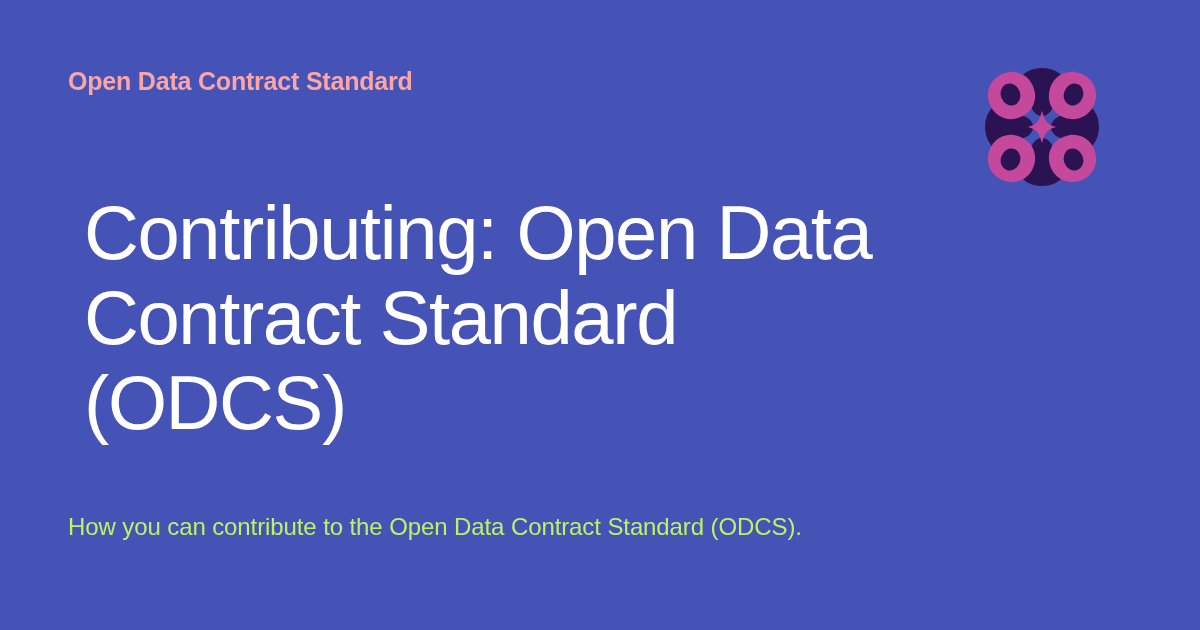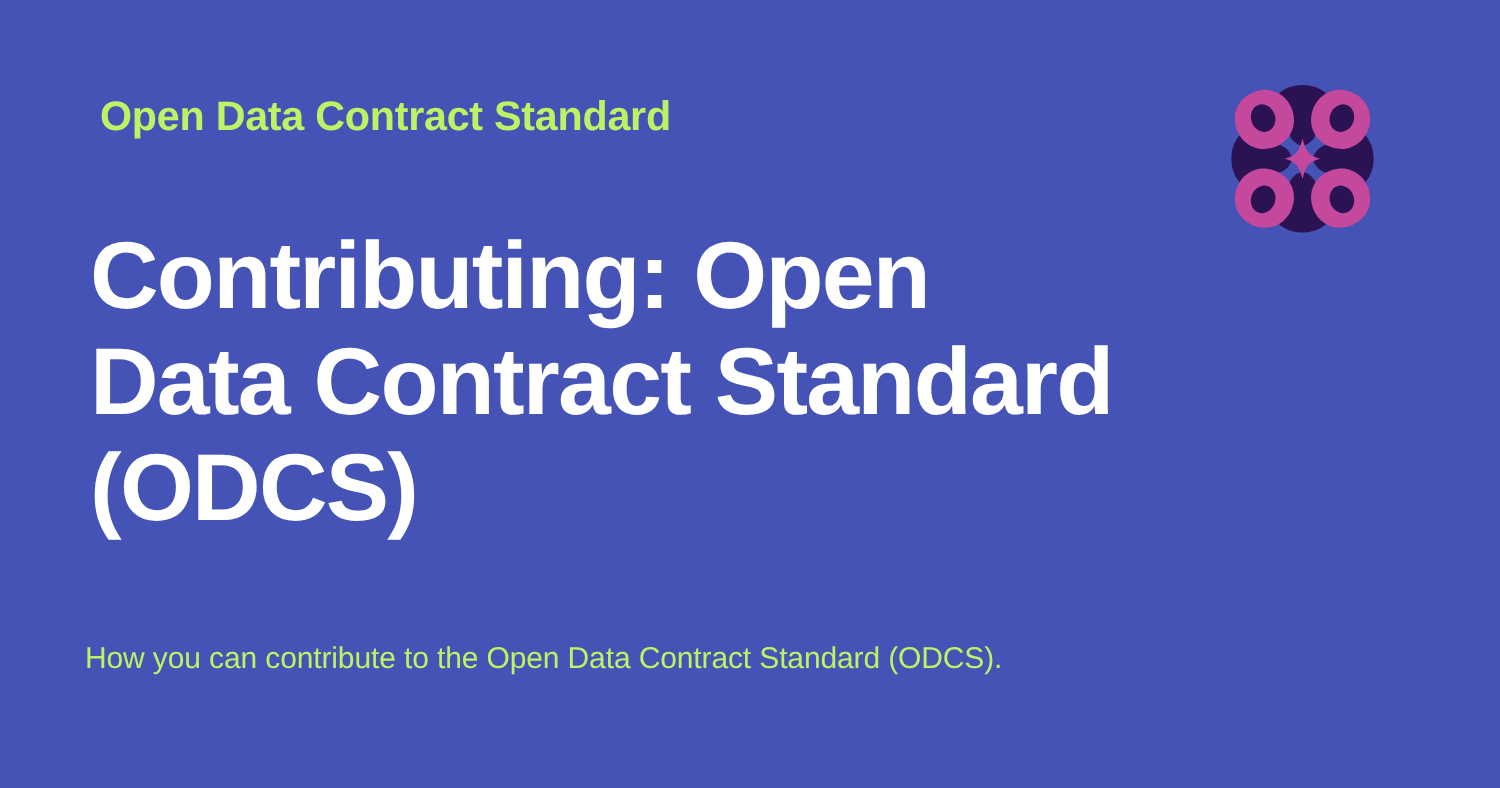--- a/index.html
+++ b/index.html
@@ -38,37 +38,37 @@
 
   
   .content {
     position: absolute;
     left: 68px;
     top: 66px;
     width: 820px;
   }
 
   .site-name {
-    font-size: 33px;
+    font-size: 25px;
     font-weight: 700;
     line-height: 30px;
-    color: #bef264;
+    color: #fca5a5;
     letter-spacing: -0.2px;
-    margin: 12px;
+    margin: 0;
     white-space: nowrap;
   }
 
   .page-title {
-    margin: 4px;
+    margin: 16px;
     position: absolute;
     left: 68px;
     top: 174px;
     width: 830px;
     font-size: 76px;
-    font-weight: 700;
+    font-weight: 400;
     line-height: 1.12;
     letter-spacing: -1.4px;
     color: #FFFFFF;
   }
 
   .page-description {
     position: absolute;
     left: 68px;
     top: 510px;
     width: 790px;

